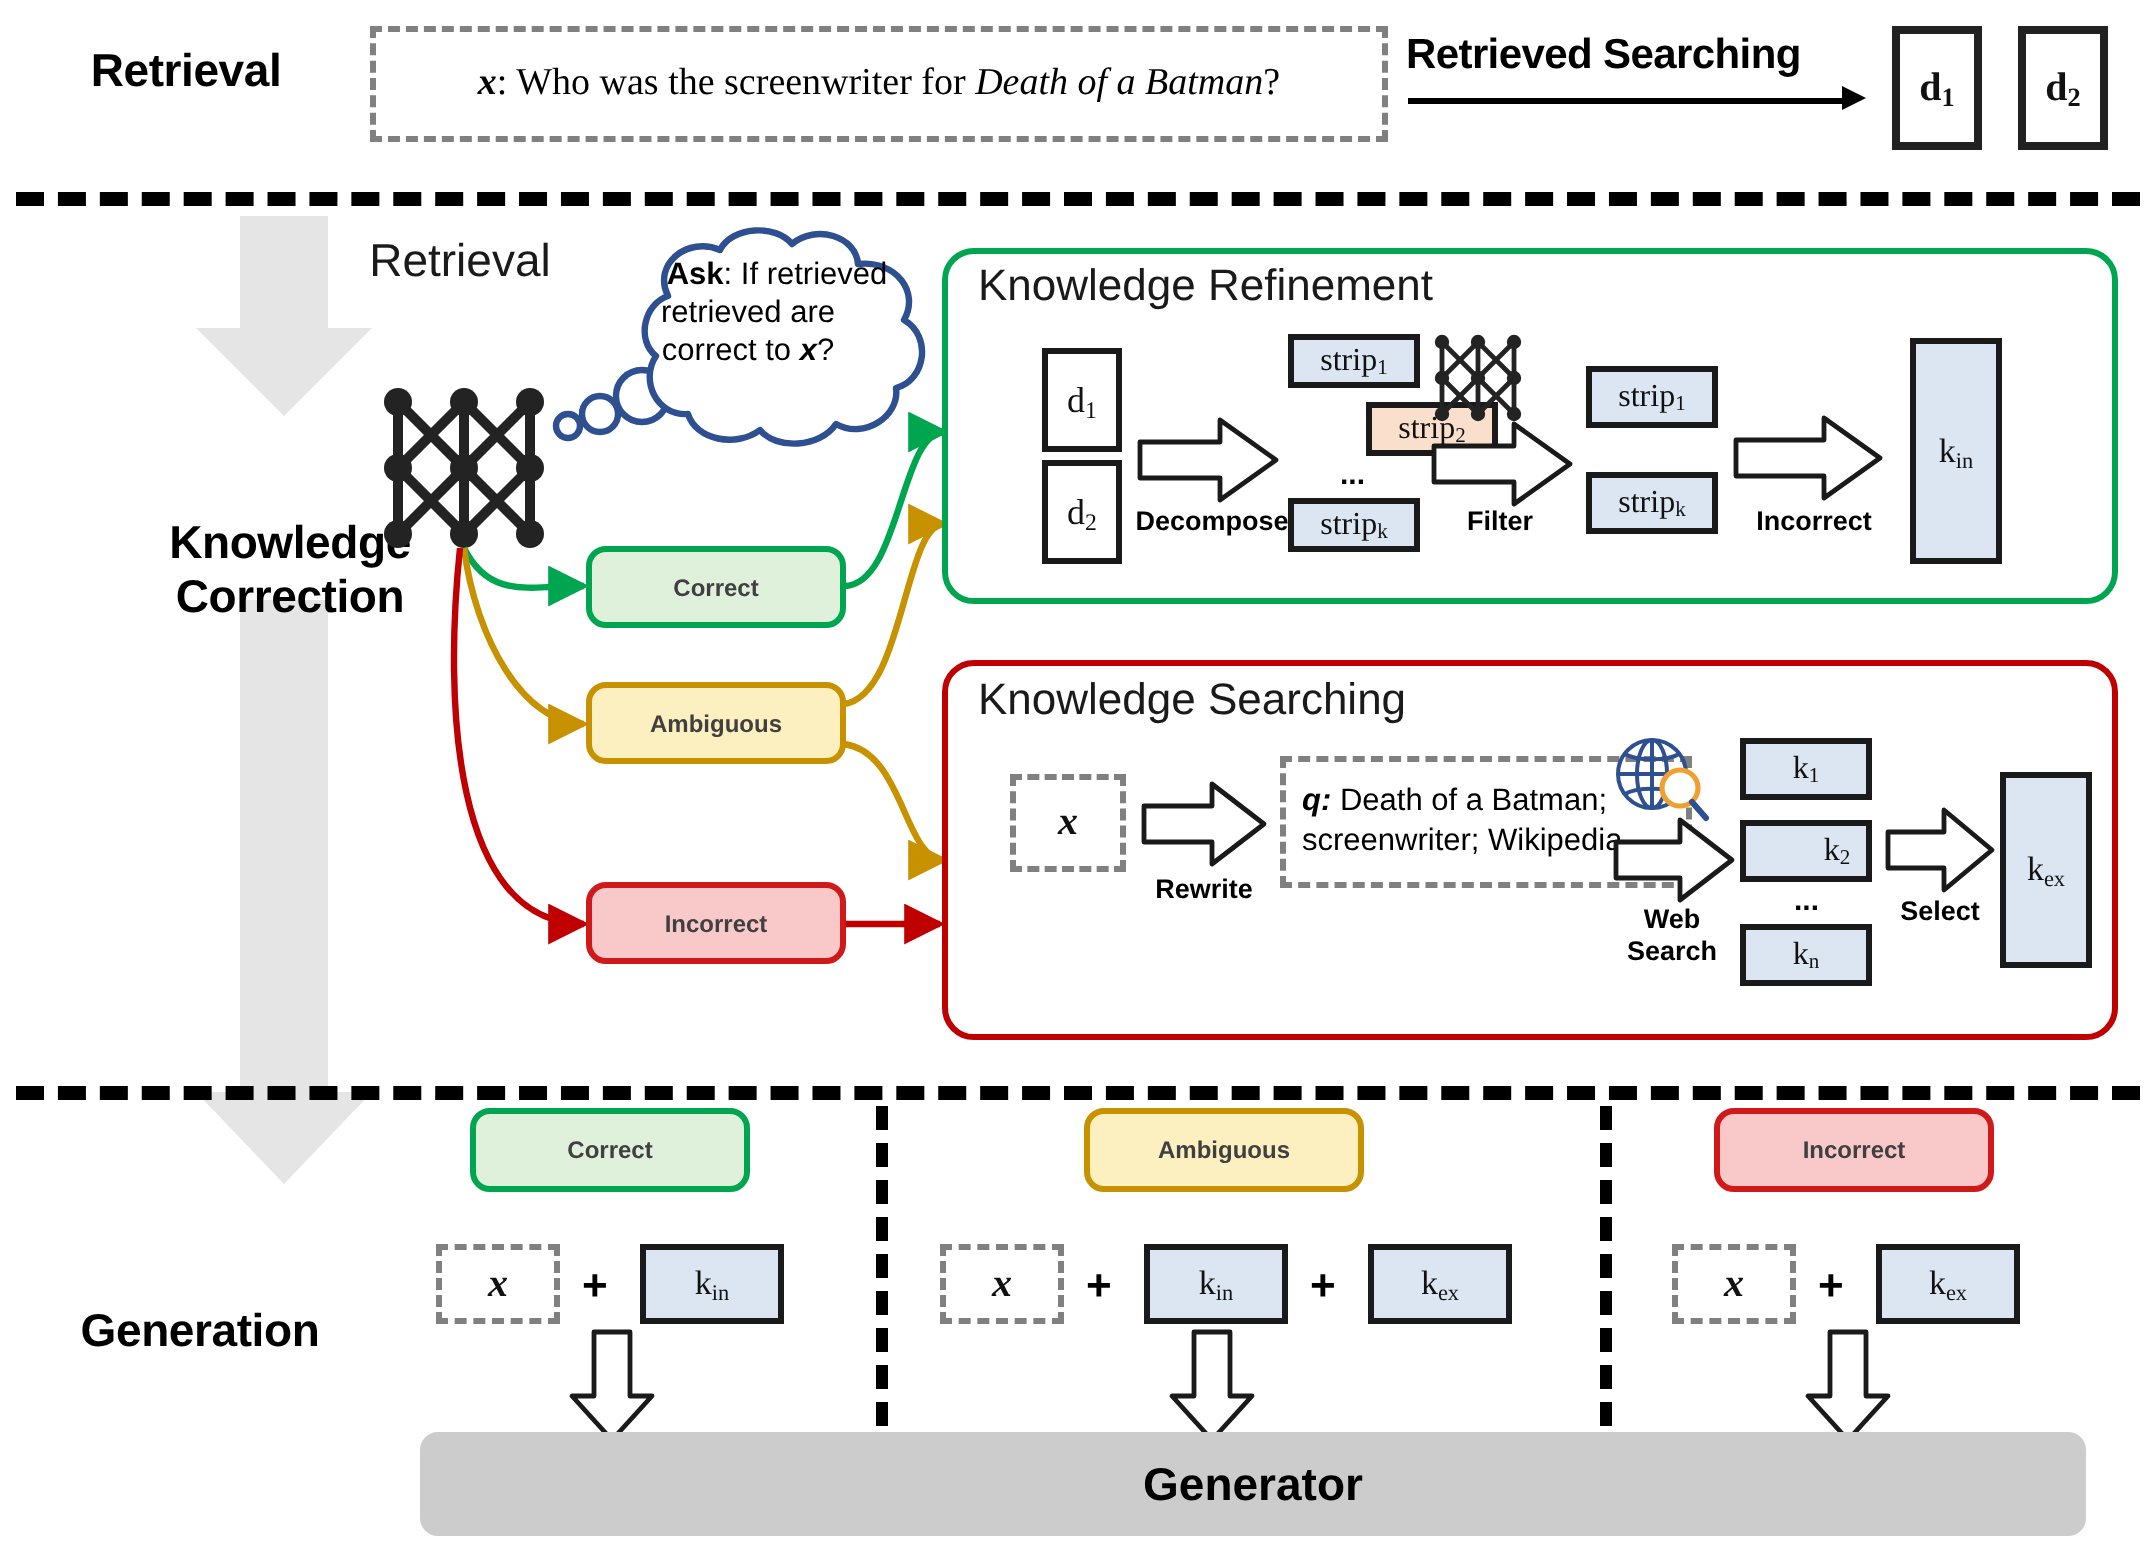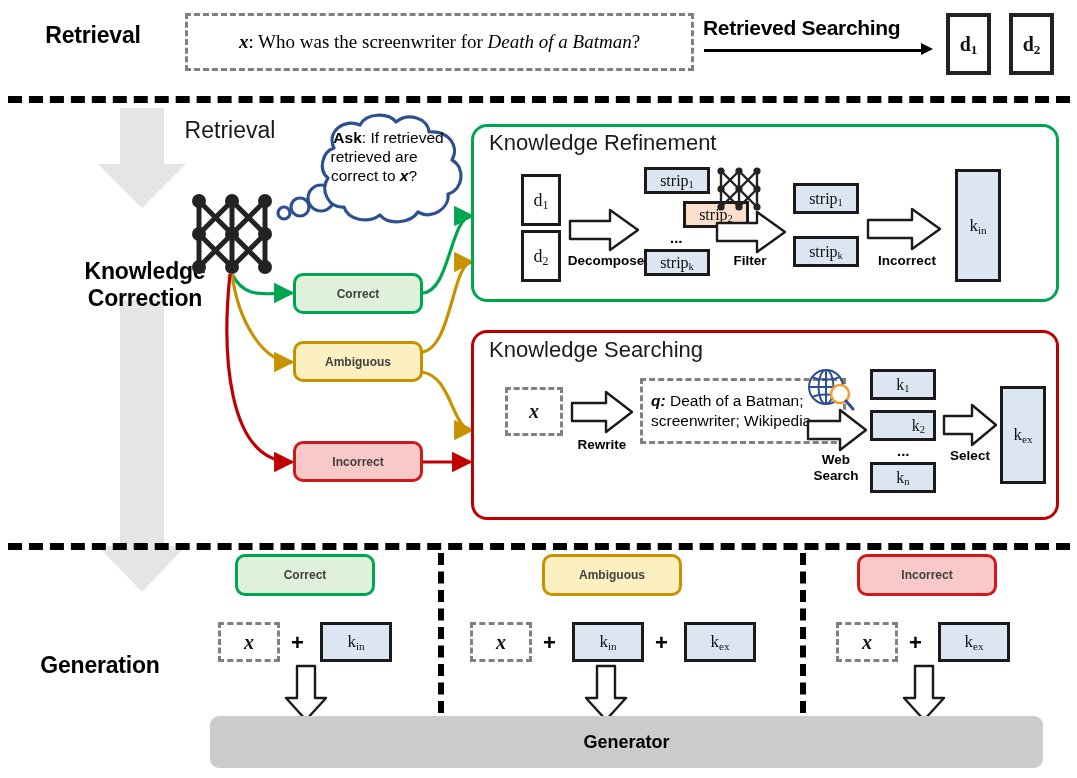--- a/index.html
+++ b/index.html
@@ -132,21 +132,21 @@
 
   
   .vdash {
     position:absolute; width:0; border-left:6px dashed #000;
   }
 
   
   .generator {
     position:absolute; background:#CCCCCC; border-radius:9px;
     display:flex;align-items:center;justify-content:center;
-    font-weight:bold; font-size:18px; color:#000;
+    font-weight:bold; font-size:23px; color:#000;
   }
   svg { overflow:visible; display:block; }
 </style>
 </head>
 <body>
 
 <div class="stage-label" style="left:18px; top:22px; width:150px; font-size:23px;">Retrieval</div>
 
 <div class="query-box" style="left:185px; top:13px; width:509px; height:58px;">
   <div class="query-text">

